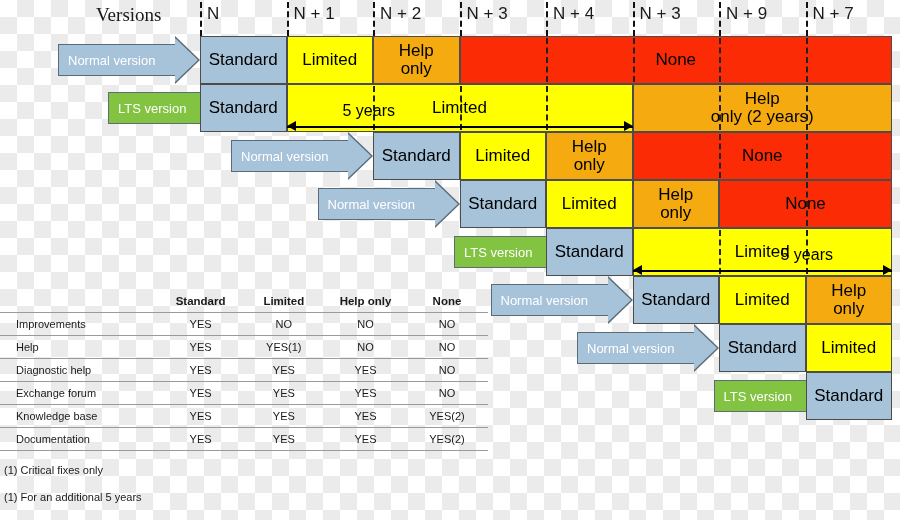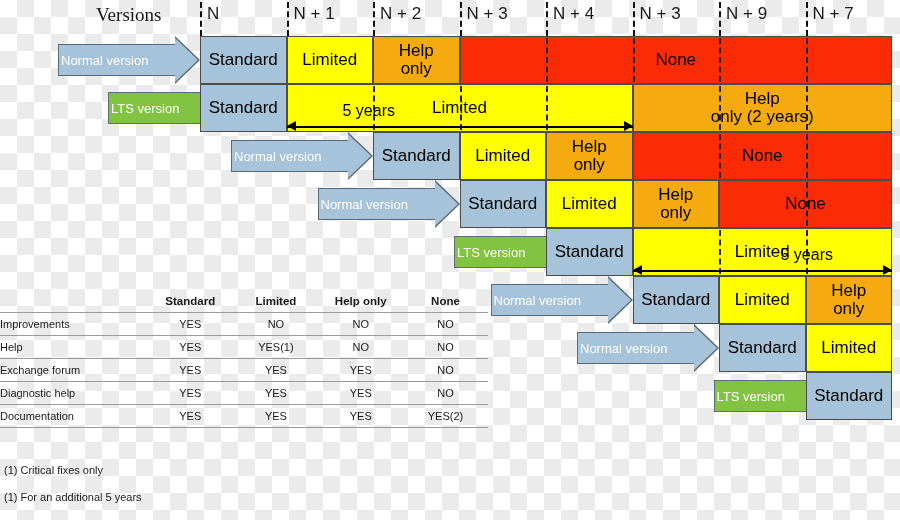--- a/index.html
+++ b/index.html
@@ -68,21 +68,21 @@
     position:absolute;
     display:flex;align-items:center;
     height:32px;
   }
   .arrow .body{
     height:32px;
     box-sizing:border-box;
     border:1px solid #5b6b77;
     border-right:none;
     display:flex;align-items:center;
-    padding-left:2px;
+    padding-left:9px;
     color:#ffffff;
     font-size:13px;
     white-space:nowrap;
   }
   .arrow .head{
     width:24px;height:32px;
     position:relative;
     flex:0 0 24px;
   }
   .arrow .head::before{
@@ -138,21 +138,21 @@
     border-bottom:1px solid #9a9a9a;
     font-weight:normal;
     background:transparent;
   }
   #matrix thead th{
     font-weight:bold;
     font-size:11.5px;
     padding-bottom:5px;
   }
   #matrix th.rowhead,#matrix td.rowhead{
-    text-align:left;padding-left:0;width:150px;
+    text-align:left;padding-left:16px;width:150px;
   }
   #matrix td.val,#matrix th.val{
     text-align:center;width:84px;
   }
   .footnote{
     position:absolute;left:4px;
     font-size:11px;color:#1a1a1a;
   }
 </style>
 </head>
@@ -347,32 +347,39 @@
           <td class="val">NO</td>
         </tr>
         <tr>
           <td class="rowhead">Help</td>
           <td class="val">YES</td>
           <td class="val">YES(1)</td>
           <td class="val">NO</td>
           <td class="val">NO</td>
         </tr>
         <tr>
+          <td class="rowhead">Diagnostic help</td>
+          <td class="val">YES</td>
+          <td class="val">YES</td>
+          <td class="val">YES</td>
+          <td class="val">NO</td>
+        </tr>
+        <tr>
           <td class="rowhead">Exchange forum</td>
           <td class="val">YES</td>
           <td class="val">YES</td>
           <td class="val">YES</td>
           <td class="val">NO</td>
         </tr>
         <tr>
-          <td class="rowhead">Diagnostic help</td>
-          <td class="val">YES</td>
-          <td class="val">YES</td>
-          <td class="val">YES</td>
-          <td class="val">NO</td>
+          <td class="rowhead">Knowledge base</td>
+          <td class="val">YES</td>
+          <td class="val">YES</td>
+          <td class="val">YES</td>
+          <td class="val">YES(2)</td>
         </tr>
         <tr>
           <td class="rowhead">Documentation</td>
           <td class="val">YES</td>
           <td class="val">YES</td>
           <td class="val">YES</td>
           <td class="val">YES(2)</td>
         </tr>
       </tbody>
   </table>

